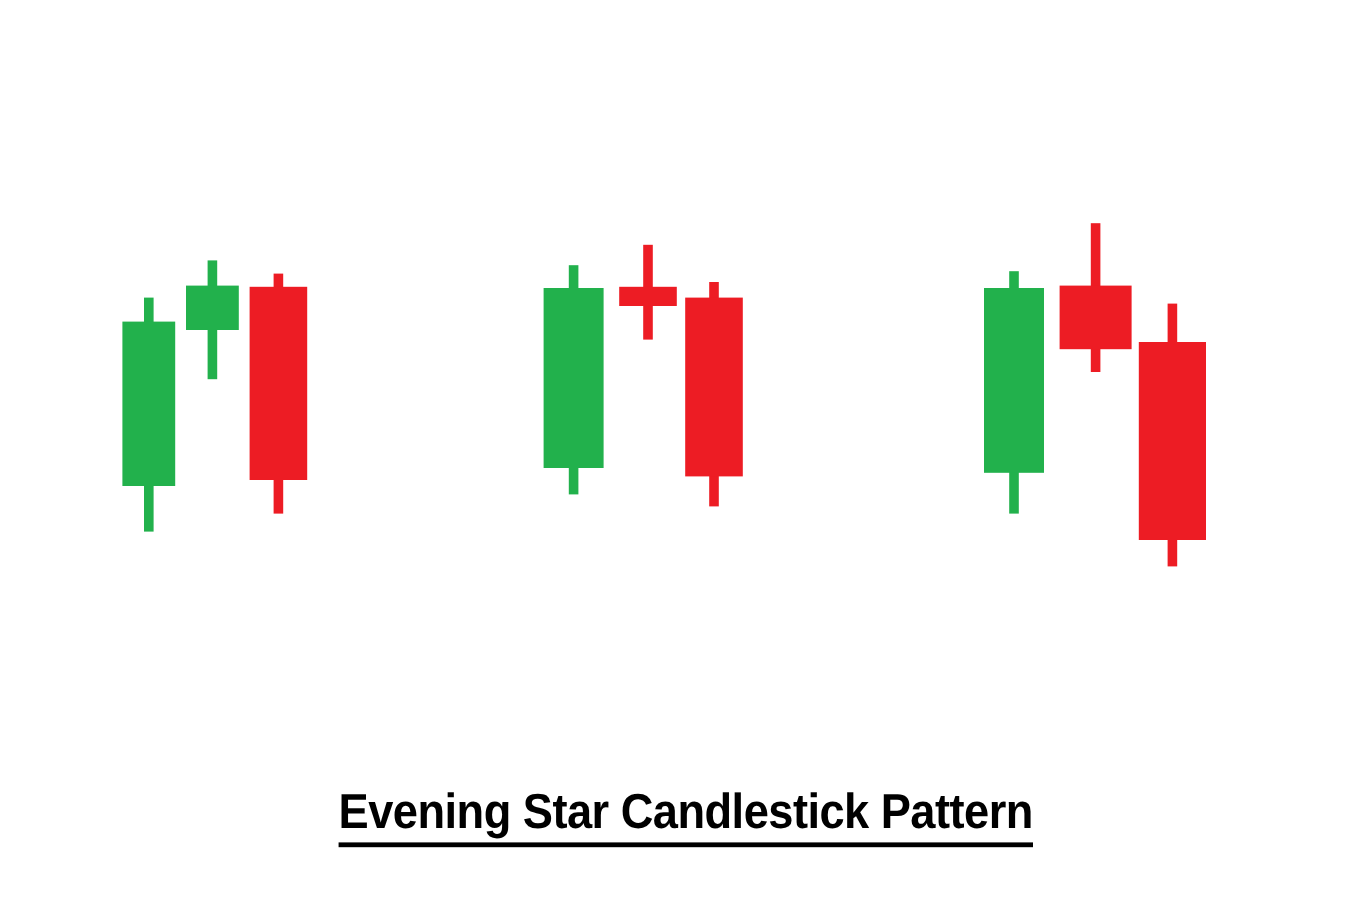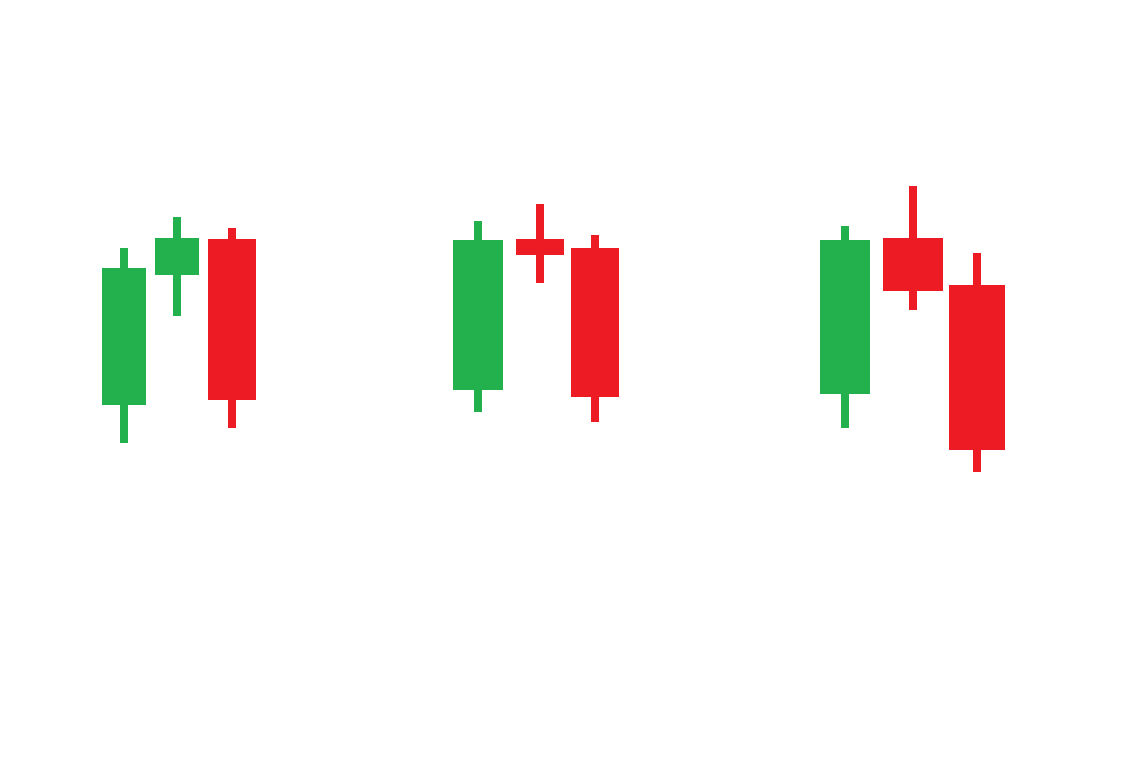--- a/index.html
+++ b/index.html
@@ -93,13 +93,16 @@
             <rect x="883" y="238" width="60" height="53" fill="#ed1c24"></rect>
           </g>
           <g>
             <rect x="973" y="253" width="8" height="219" fill="#ed1c24"></rect>
             <rect x="949" y="285" width="56" height="165" fill="#ed1c24"></rect>
           </g>
         </g>
       </g>
   </svg>
 
+  <div class="chart-title">
+    <span class="title-text">Evening Star Candlestick Pattern</span>
+  </div>
 </div>
 
 </body></html>

